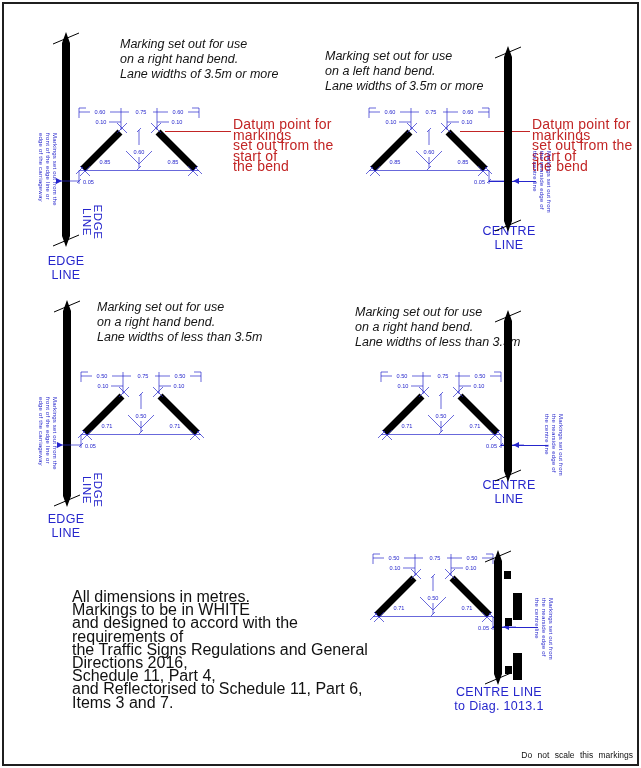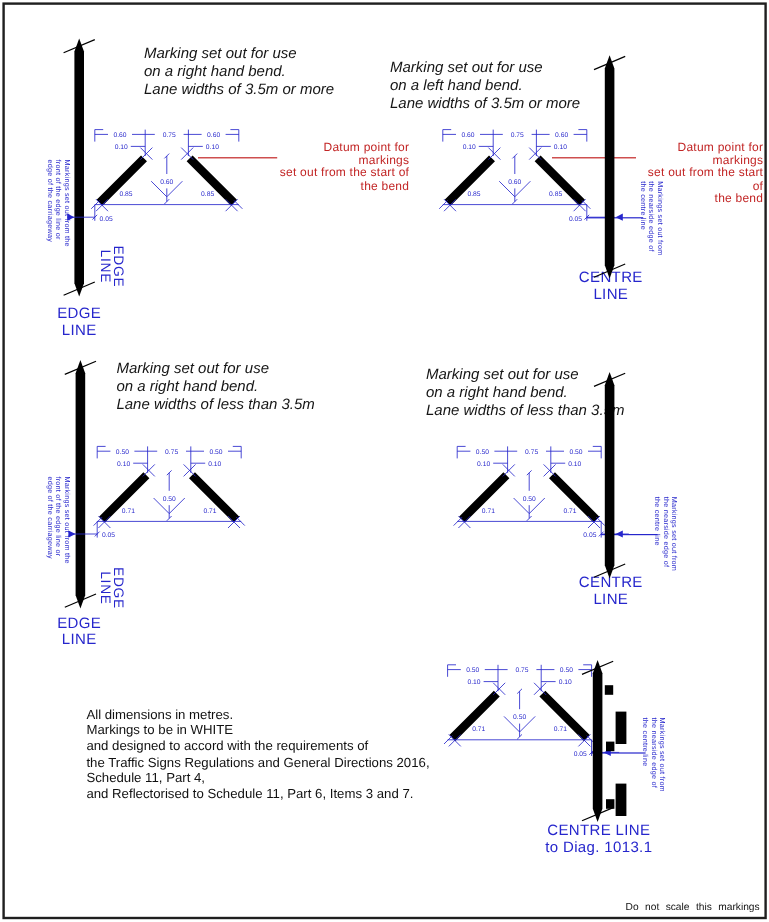--- a/index.html
+++ b/index.html
@@ -1,27 +1,27 @@
 <!DOCTYPE html>
 <html><head>
 <meta charset="utf-8">
 <style>
   html,body { margin:0; padding:0; background:#fff; }
   .sheet { position:relative; width:641px; height:768px; background:#fff;
            font-family:"Liberation Sans",sans-serif; overflow:hidden; }
   .frame { position:absolute; inset:2px; border:2px solid #1f1f1f; pointer-events:none; }
   .abs { position:absolute; }
   .caption  { font-style:italic; font-size:12.5px; line-height:15px; color:#151515; white-space:pre-line; }
-  .rednote  { color:#c22525; font-size:10px; line-height:10.5px; white-space:pre-line; letter-spacing:0.2px;text-align:right; }
+  .rednote  { color:#c22525; font-size:14px; line-height:10.5px; white-space:pre-line; letter-spacing:0.2px; }
   .sidenote { color:#2626cc; font-size:6px; line-height:6.8px; white-space:pre-line;
               transform:rotate(90deg); transform-origin:top left; letter-spacing:0.2px; }
   .vlabel   { color:#2626cc; font-size:11.5px; line-height:10.5px; white-space:pre-line; text-align:center;
               transform:rotate(90deg); transform-origin:top left; letter-spacing:0.6px; }
   .hlabel   { color:#2626cc; font-size:12.5px; line-height:14px; white-space:pre-line; text-align:center; letter-spacing:0.3px; }
-  .notes    { font-size:11px; line-height:13.2px; color:#111; white-space:pre-line; }
+  .notes    { font-size:16px; line-height:13.2px; color:#111; white-space:pre-line; }
   .footer   { font-size:8.5px; color:#111; word-spacing:3px; }
   .leader    { position:absolute; height:1px; background:#2626cc; z-index:1; }
   .redleader { position:absolute; height:1px; background:#c22525; z-index:1; }
   .arr-r { position:absolute; width:0; height:0; border-left:6px solid #2626cc;
            border-top:3px solid transparent; border-bottom:3px solid transparent; z-index:1; }
   .arr-l { position:absolute; width:0; height:0; border-right:6px solid #2626cc;
            border-top:3px solid transparent; border-bottom:3px solid transparent; z-index:1; }
   .stud { position:absolute; background:#000; z-index:2; }
   svg.chev, svg.road { position:absolute; overflow:visible; z-index:2; }
   svg text { font-family:"Liberation Sans",sans-serif; font-size:5.6px; fill:#2626cc; }

